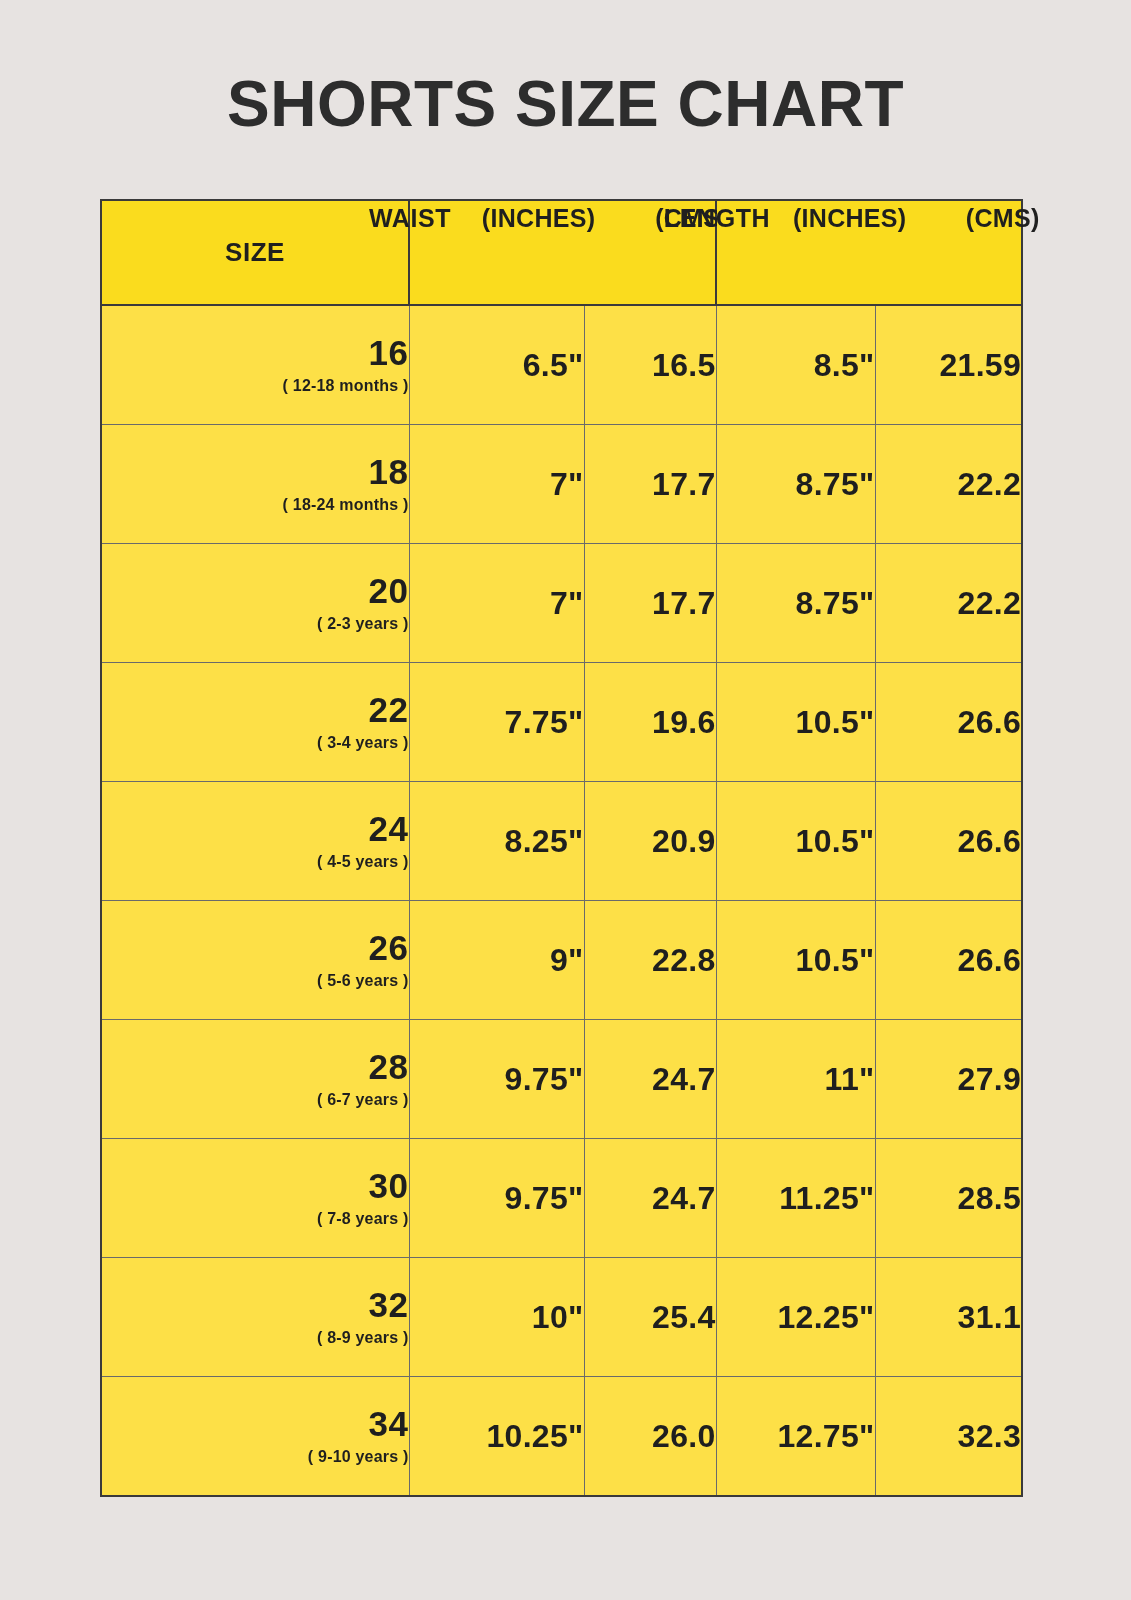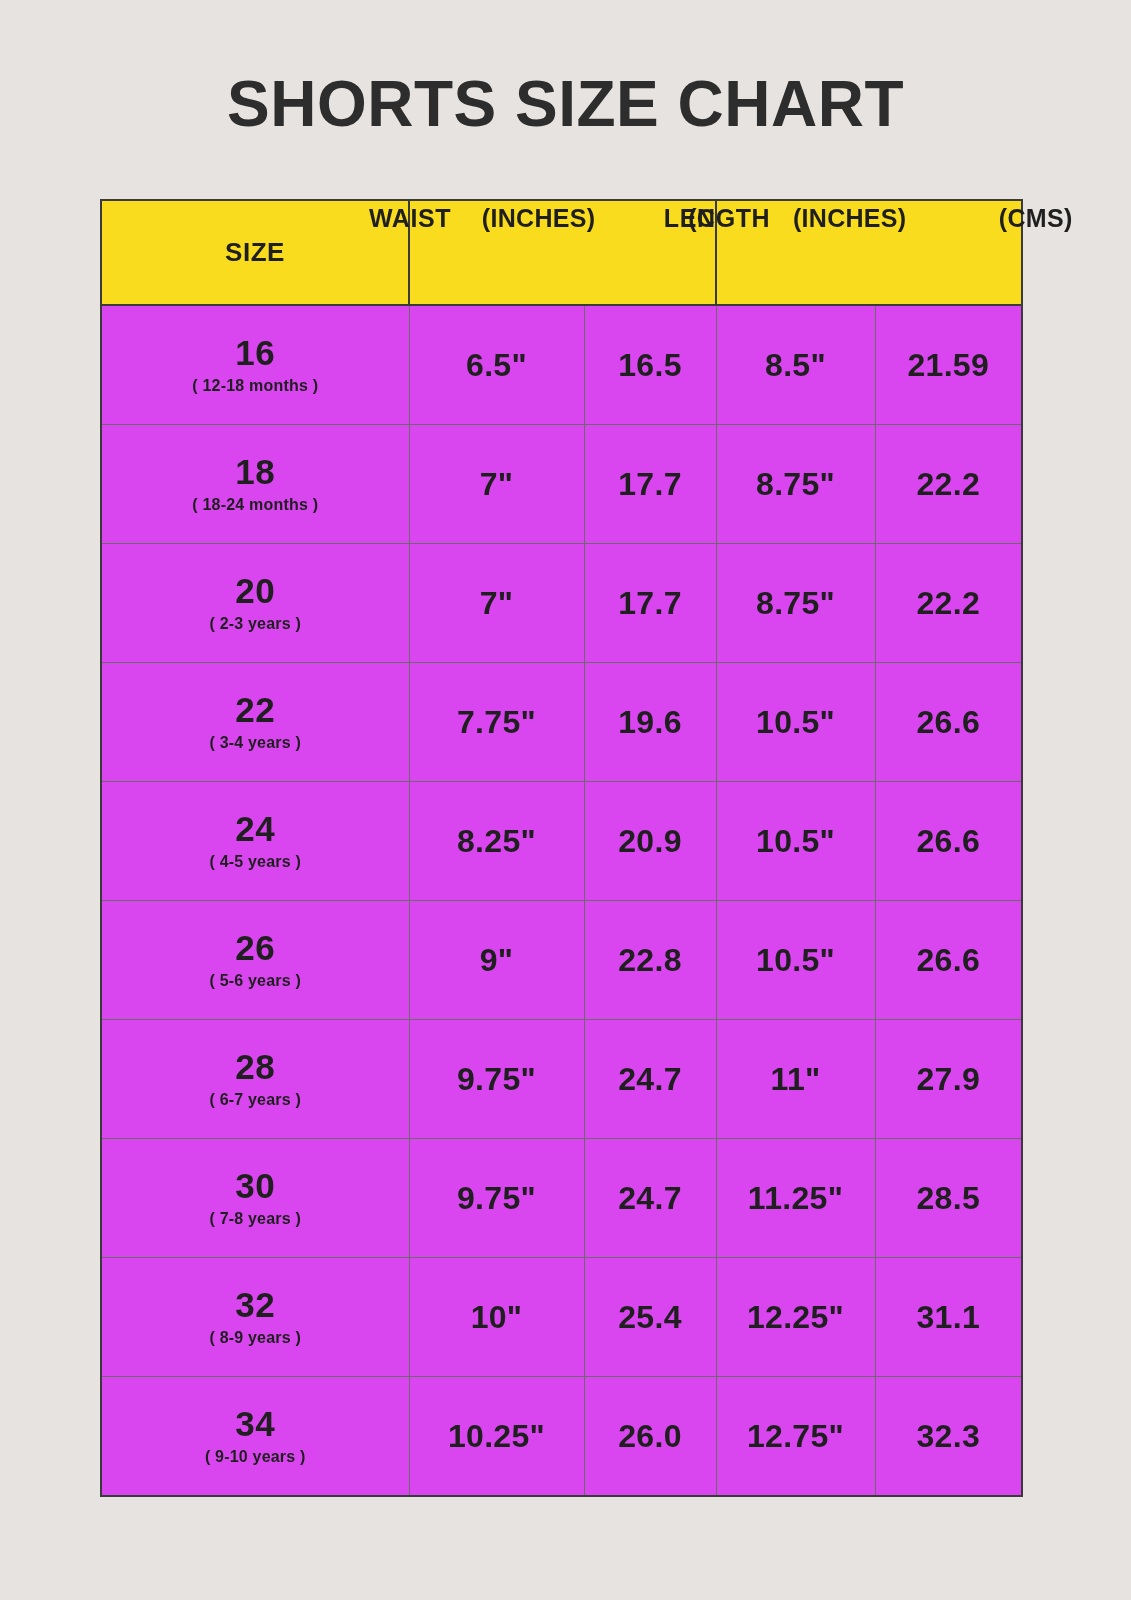--- a/index.html
+++ b/index.html
@@ -96,44 +96,43 @@
   .group-title {
     text-align: center;
     font-size: 25px;
     letter-spacing: 0.6px;
     line-height: 1.05;
     margin-bottom: 4px;
   }
   .group-subs {
     display: flex;
     width: 100%;
-    gap: 33px;
   }
   .group-subs .sub {
     font-size: 25px;
     letter-spacing: 0.3px;
     text-align: center;
     line-height: 1.05;
   }
   
   .waist-group .sub.a { flex: 0 0 175px; }
   .waist-group .sub.b { flex: 0 0 132px; }
   
   .length-group .sub.a { flex: 0 0 159px; }
   .length-group .sub.b { flex: 0 0 147px; }
 
   
   tbody td {
     height: 118px;
     border-right: 1.5px solid #6a6a6a;
     border-bottom: 1.5px solid #6a6a6a;
-    text-align: center;
+    text-align: right;
     vertical-align: middle;
     padding: 0;
-    background: #d946ef;
+    background: #fde047;
   }
   tbody td:last-child { border-right: none; }
   tbody tr:last-child td { border-bottom: none; }
 
   td.size-cell {
     border-right: 1.5px solid #6a6a6a;
   }
   .size-num {
     display: block;
     font-size: 35px;

